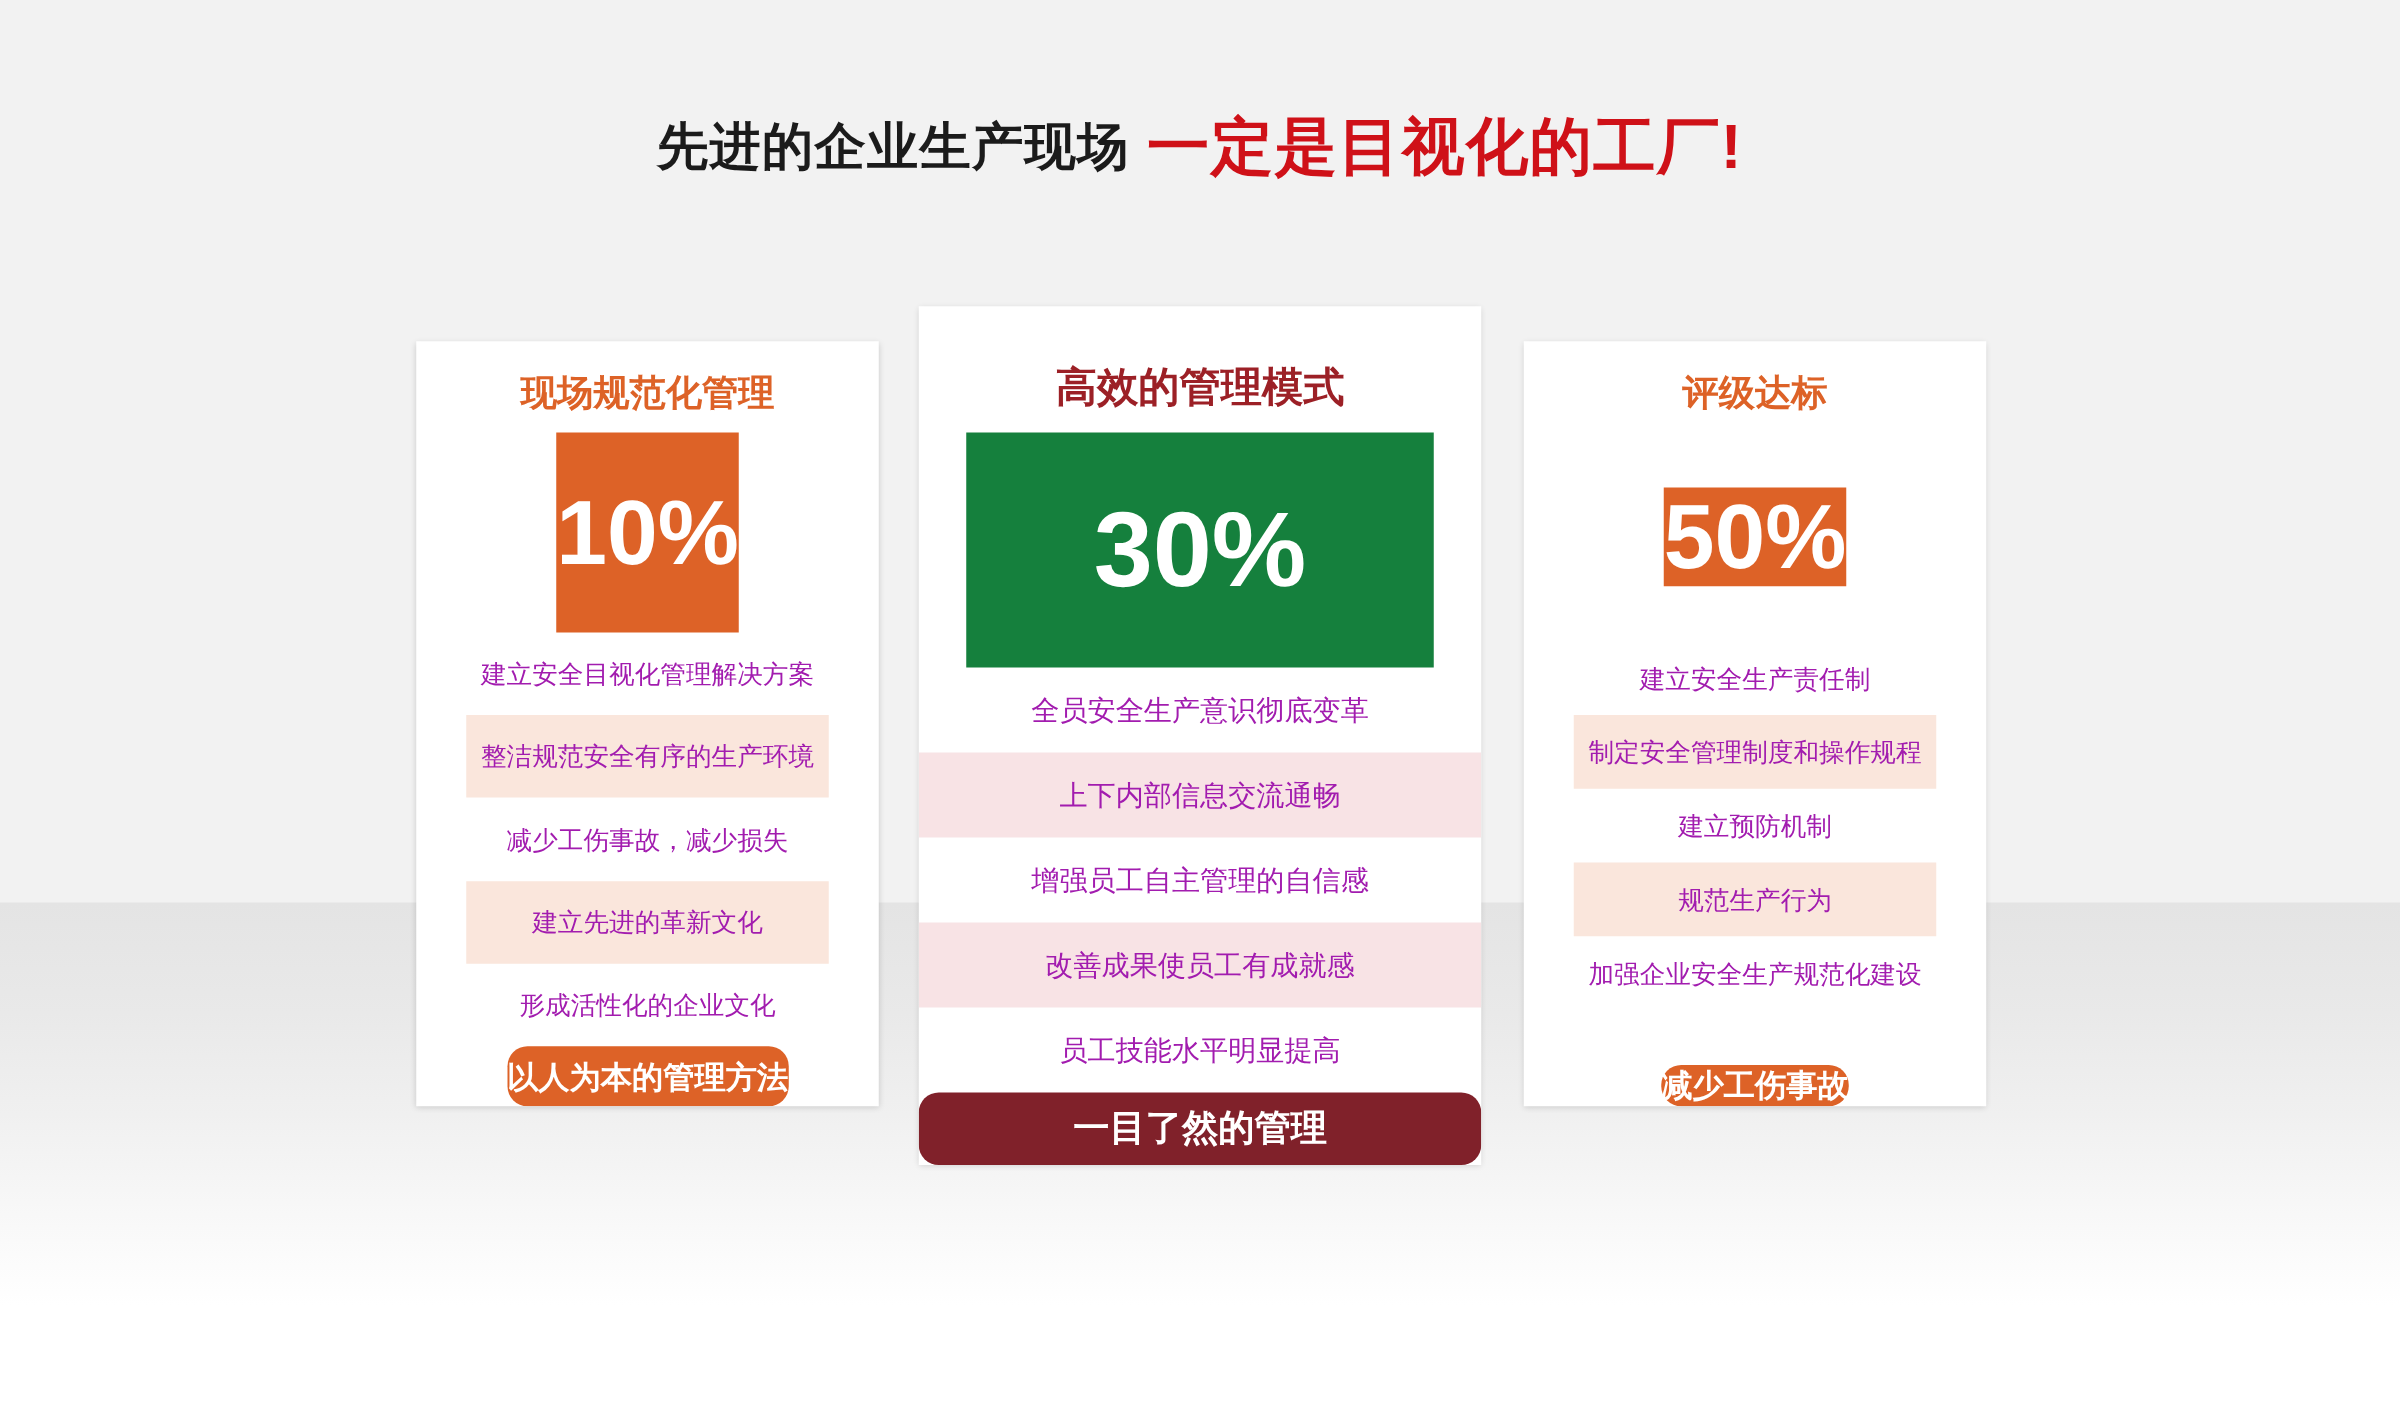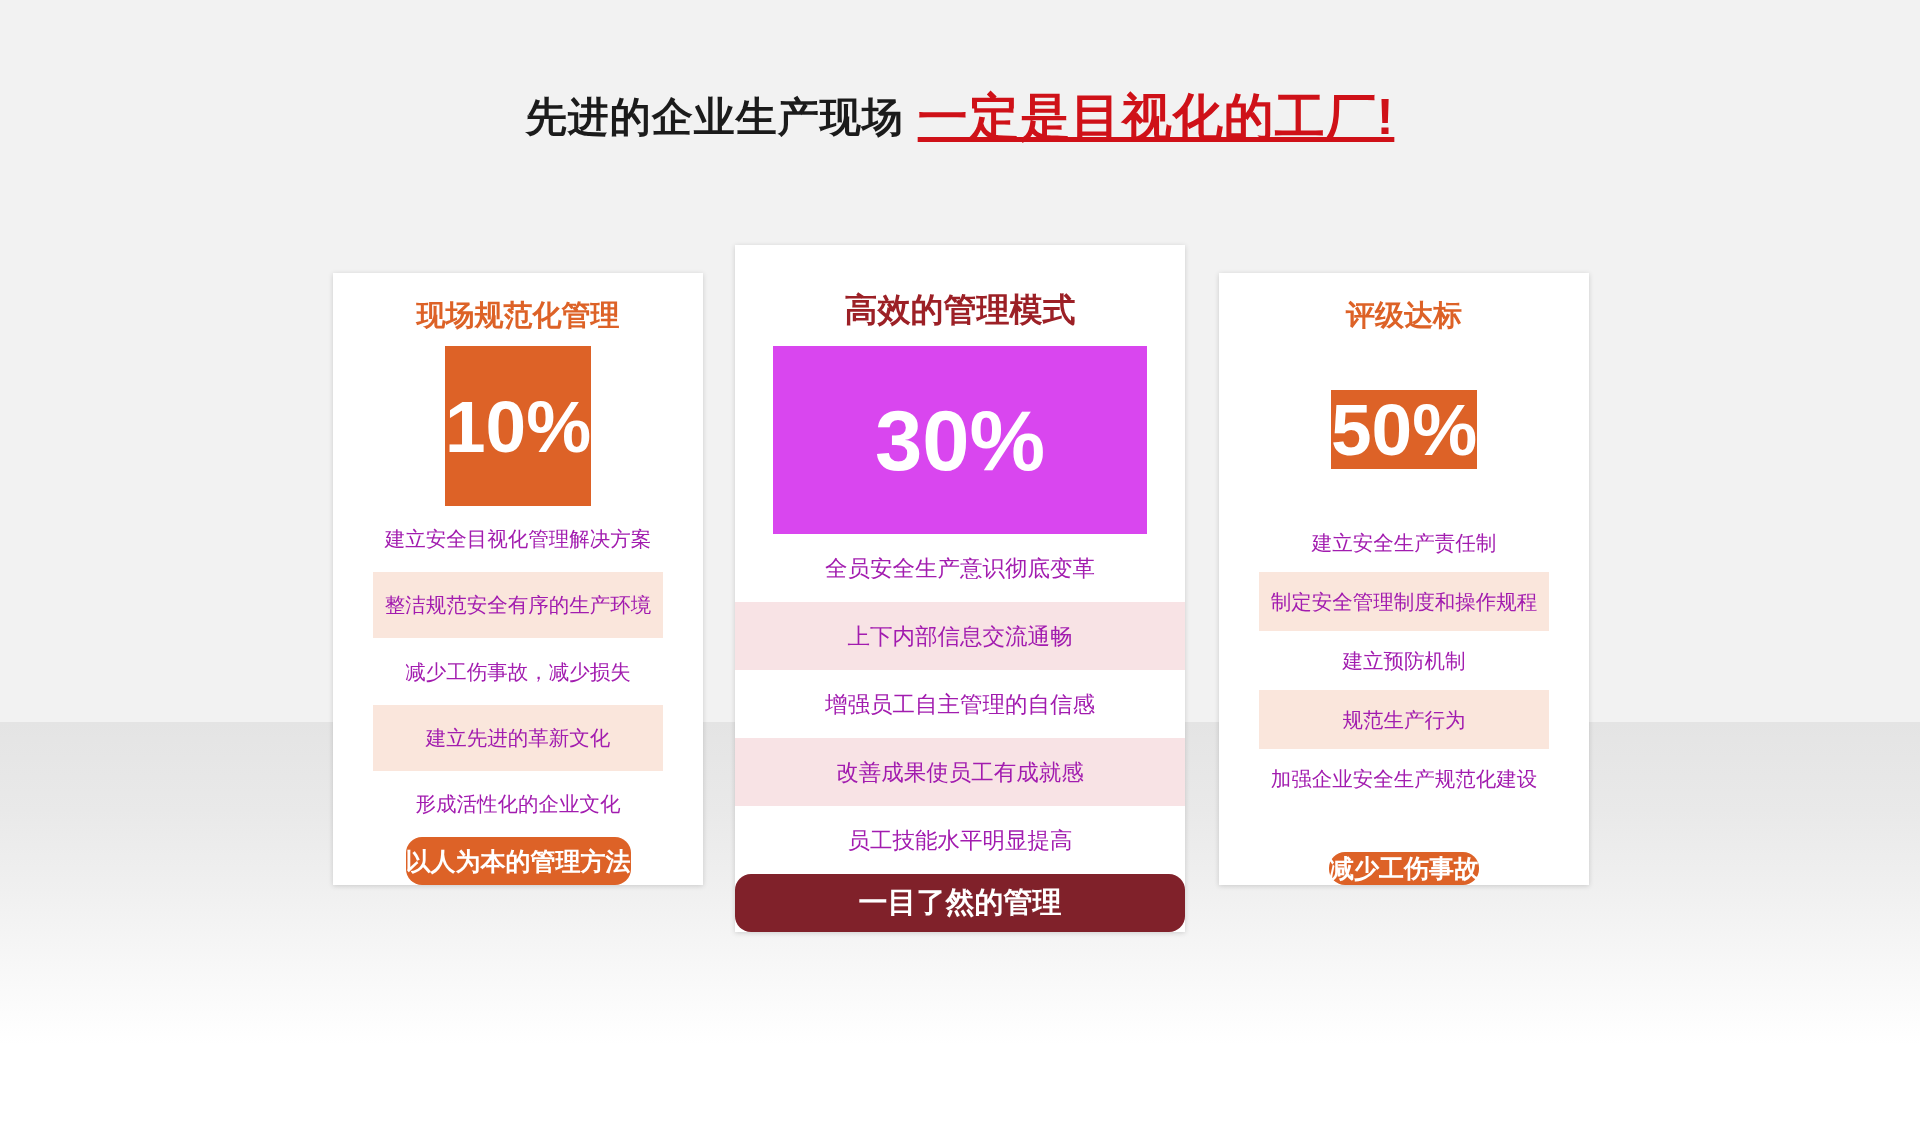--- a/index.html
+++ b/index.html
@@ -30,21 +30,20 @@
     white-space:nowrap;
   }
   .title-a {
     font-size:41px; font-weight:bold; color:#1b1b1b;
     letter-spacing:1px;
   }
   .title-b {
     font-size:50px; font-weight:bold; color:#cf1118;
     letter-spacing:1px; margin-left:14px;
     vertical-align:-3px;
-    text-decoration:underline;
   }
 
   
   .card {
     position:absolute;
     background:#ffffff;
     box-shadow:0 1px 5px rgba(0,0,0,.16);
     display:flex; flex-direction:column;
     overflow:hidden;
   }
@@ -62,21 +61,21 @@
   .card-center .card-head { font-size:33px; color:#9c2026; padding:48px 0 20px; }
 
   .pct-box {
     margin:0 28px;
     display:flex; align-items:center; justify-content:center;
     color:#ffffff; font-weight:bold; line-height:1;
   }
   .card-side .pct-box { height:160px; font-size:73px; }
   .card-center .pct-box { height:188px; font-size:85px; margin:0 38px; }
   .pct-orange { background:#dd6227; }
-  .pct-red { background:#d946ef; }
+  .pct-red { background:#15803d; }
 
   .rows { flex:1; display:flex; flex-direction:column; }
   .row {
     flex:1;
     display:flex; align-items:center; justify-content:center;
     color:#a21caf;
     text-align:center;
     padding:0 12px;
   }
   .card-side .row { font-size:20.5px; min-height:59px; }

